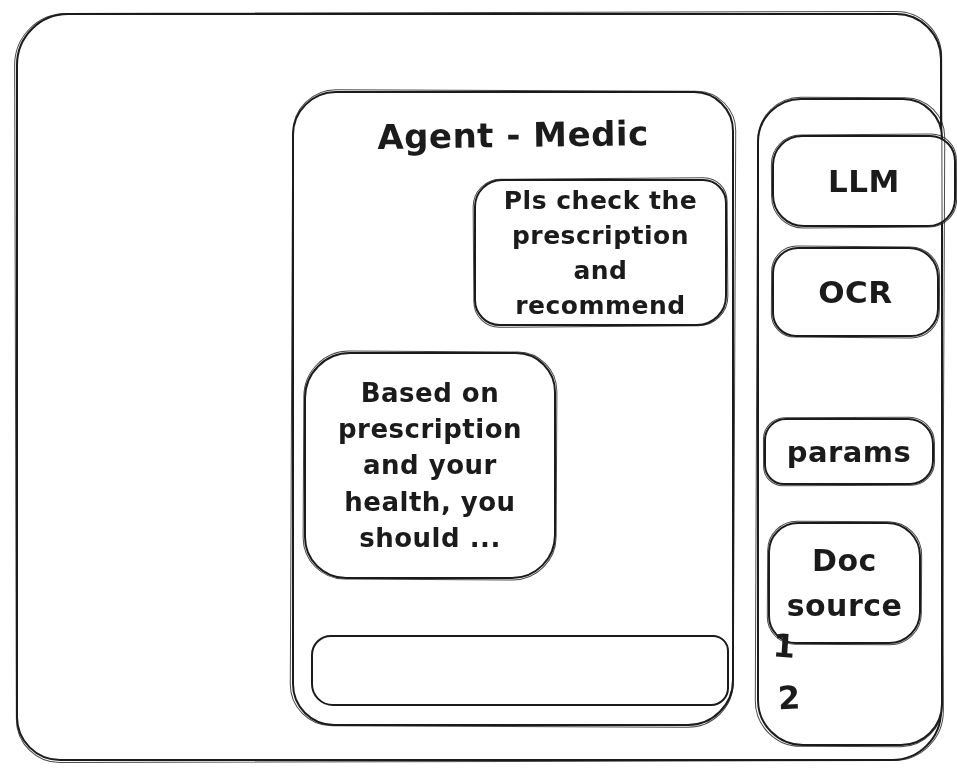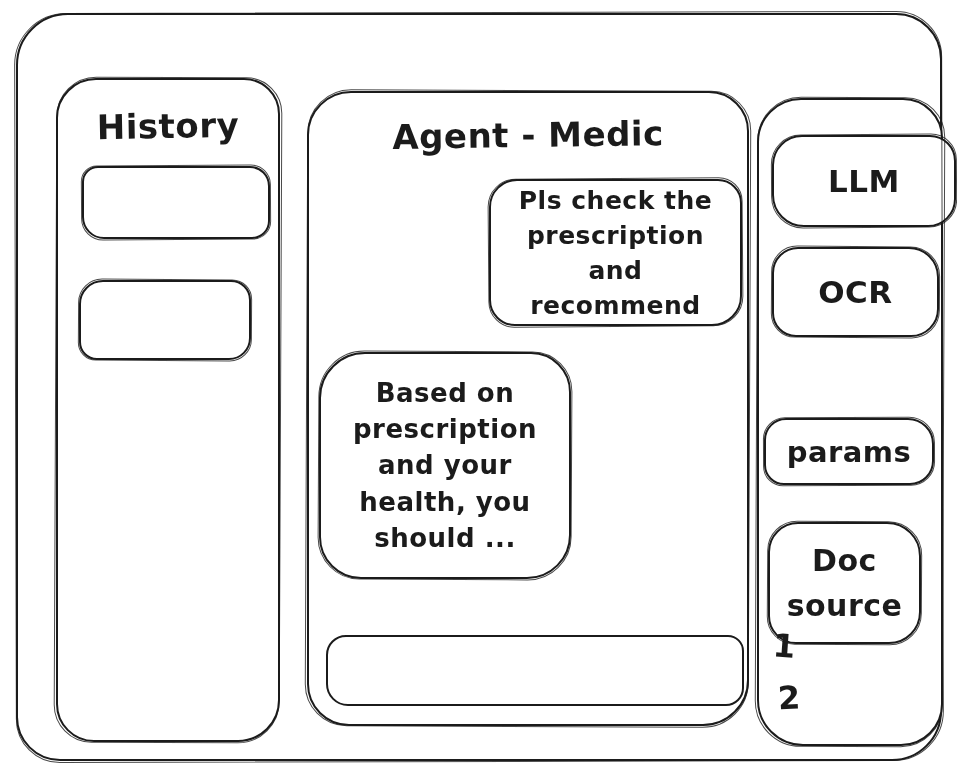--- a/index.html
+++ b/index.html
@@ -65,21 +65,20 @@
   .hist-item-2{
     left:21px;top:200px;width:172px;height:80px;
     border-radius:24px 20px 22px 18px;
   }
   .hist-item-2::after{transform:rotate(0.35deg);}
 
   
   .chat-panel{
     left:274px;top:76px;width:442px;height:635px;
     border-radius:44px 40px 46px 42px;
-    margin-left:15px;
   }
   .chat-title{
     position:absolute;left:0;top:22px;width:100%;
     text-align:center;font-size:34px;
     transform:rotate(-0.8deg);
   }
   .bubble{
     display:flex;align-items:center;justify-content:center;
     text-align:center;
     padding:14px 14px;
@@ -143,25 +142,20 @@
   .doc-num-1{left:14px;top:527px;transform:rotate(4deg);}
   .doc-num-2{left:19px;top:579px;transform:rotate(-3deg);}
 </style>
 </head>
 <body>
 
 <div class="canvas">
 
   <div class="sk frame">
 
-    <div class="sk history-panel">
-      <div class="hand history-title">History</div>
-      <div class="sk hist-item-1"></div>
-      <div class="sk hist-item-2"></div>
-    </div>
 
     <div class="sk chat-panel">
       <div class="hand chat-title">Agent - Medic</div>
 
       <div class="sk bubble bubble-user hand">Pls check the prescription and recommend</div>
 
       <div class="sk bubble bubble-agent hand">Based on prescription and your health, you should ...</div>
 
       <input class="sk chat-input" type="text" value="" style="">
     </div>

